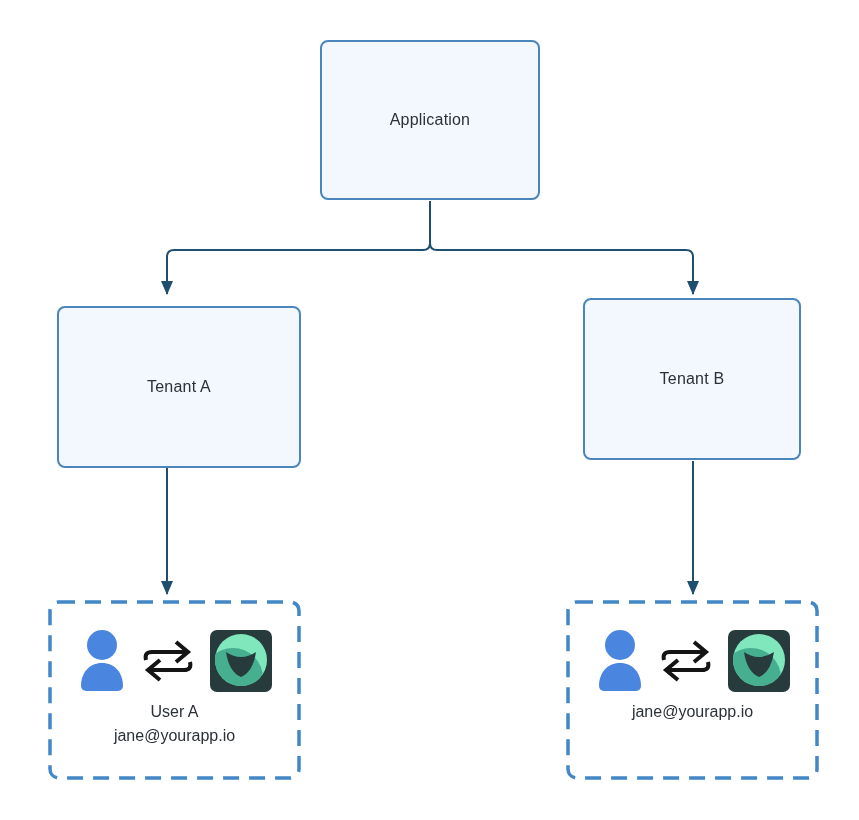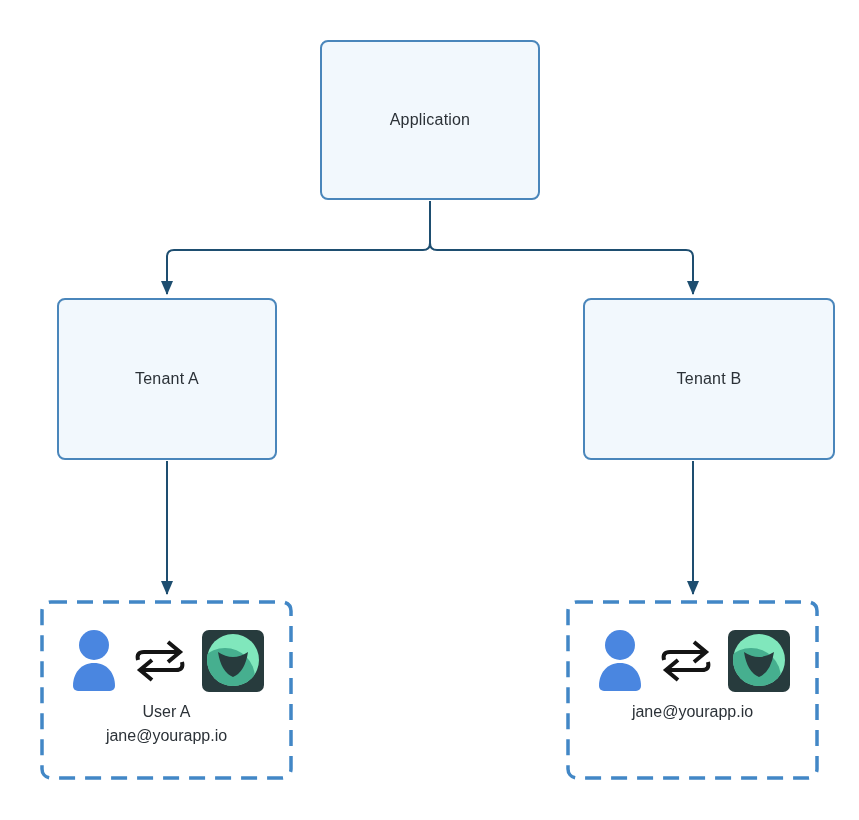--- a/index.html
+++ b/index.html
@@ -27,29 +27,29 @@
     border: 2.5px solid #4a86bb;
     border-radius: 8px;
     display: flex;
     align-items: center;
     justify-content: center;
     font-size: 16px;
     color: #2b3137;
     letter-spacing: 0.2px;
   }
   .node-application { left: 320px; top: 40px;  width: 220px; height: 160px; }
-  .node-tenant-a    { left: 57px;  top: 298px; width: 220px; height: 162px; }
-  .node-tenant-b    { left: 583px; top: 298px; width: 252px; height: 162px; }
+  .node-tenant-a    { left: 57px;  top: 306px; width: 244px; height: 162px; }
+  .node-tenant-b    { left: 583px; top: 298px; width: 218px; height: 162px; }
 
   .user-group {
     position: absolute;
     width: 253px;
     height: 180px;
   }
-  .user-group-a { left: 40px;  top: 600px; }
+  .user-group-a { left: 48px;  top: 600px; }
   .user-group-b { left: 566px; top: 600px; }
 
   .user-group .dash-frame {
     position: absolute;
     left: 0; top: 0;
   }
 
   .icon-row {
     position: absolute;
     left: 0; right: 0; top: 29px;

